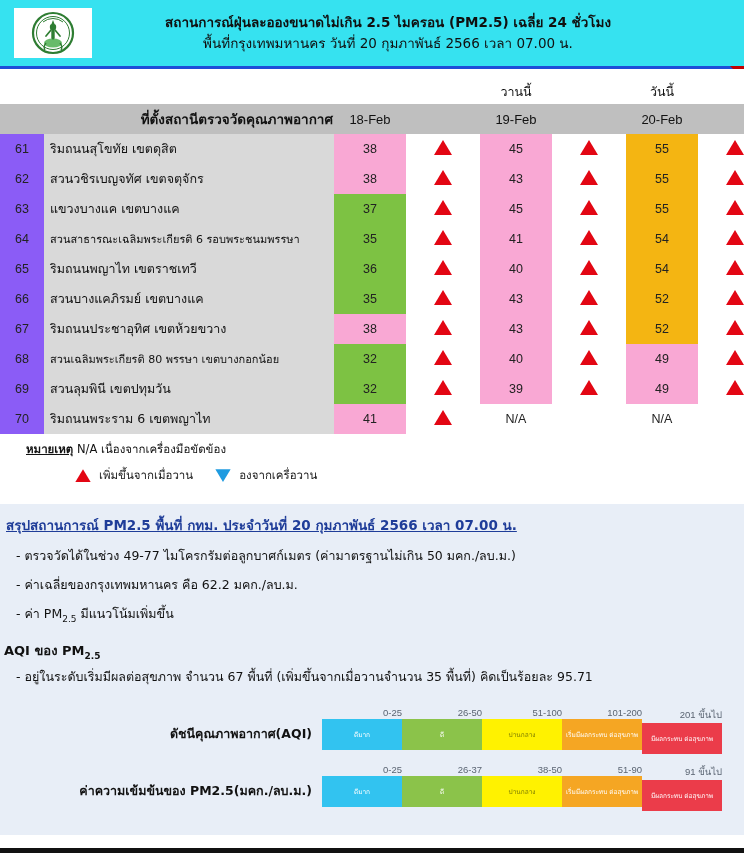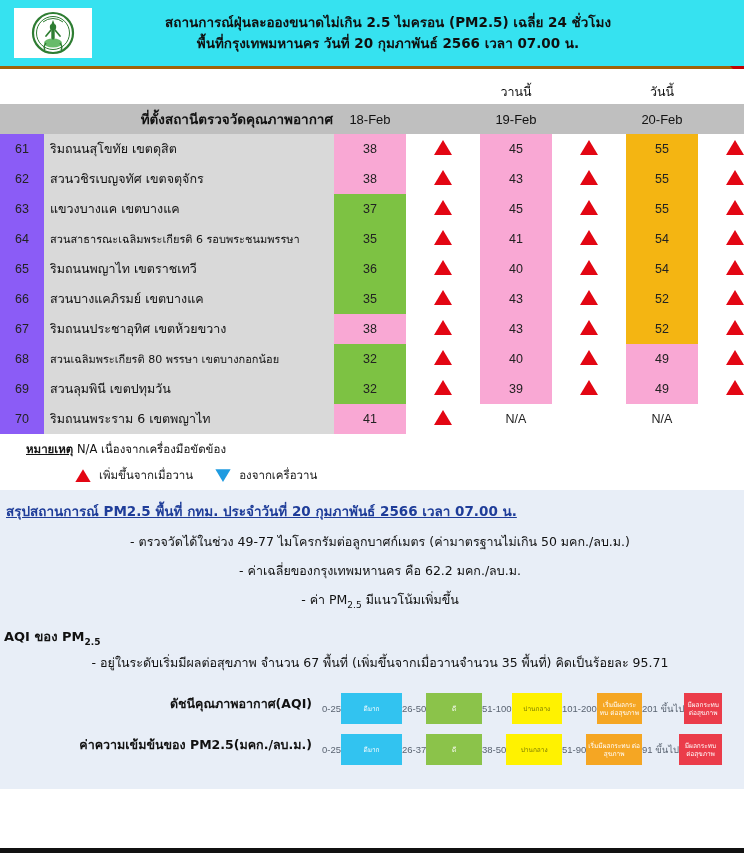--- a/index.html
+++ b/index.html
@@ -16,21 +16,21 @@
     color: #1a1a1a;
   }
 
   
   .header {
     background: #36E2F0;
     height: 66px;
     position: relative;
     display: flex;
     align-items: center;
-    border-bottom: 3px solid #a16207;
+    border-bottom: 3px solid #1d4ed8;
   }
   .logo-box {
     width: 78px;
     height: 50px;
     margin-left: 14px;
     background: #ffffff;
     display: flex;
     align-items: center;
     justify-content: center;
     flex: 0 0 auto;
@@ -43,21 +43,21 @@
   }
   .header-line1 {
     font-size: 13.5px;
     font-weight: 600;
     color: #101010;
     line-height: 1.55;
     white-space: nowrap;
   }
   .header-line2 {
     font-size: 13.5px;
-    font-weight: 700;
+    font-weight: 400;
     color: #101010;
     line-height: 1.55;
     white-space: nowrap;
   }
   .corner-flag {
     position: absolute;
     right: 0;
     top: 66px;
     width: 0; height: 0;
     border-top: 14px solid #C00000;
@@ -157,21 +157,21 @@
   .notes {
     padding: 6px 0 2px 26px;
     font-size: 11.5px;
     color: #111;
   }
   .note-label {
     text-decoration: underline;
     font-weight: 600;
   }
   .legend-line {
-    padding: 6px 0 6px 74px;
+    padding: 6px 0 20px 74px;
     font-size: 11.5px;
     display: flex;
     align-items: center;
     gap: 7px;
   }
   .legend-line .tri-up, .legend-line .tri-down { transform: scale(0.85); }
   .legend-txt { margin-right: 14px; }
 
   
   .summary {
@@ -183,21 +183,20 @@
     font-weight: 600;
     color: #1F3D99;
     text-decoration: underline;
     padding: 4px 0 6px 6px;
   }
   .summary-item {
     font-size: 12.5px;
     color: #111;
     padding: 5px 0 5px 16px;
     line-height: 1.5;
-    text-align: center;
   }
   .sub { font-size: 9px; vertical-align: sub; }
   .summary-subhead {
     font-size: 13px;
     font-weight: 700;
     color: #111;
     padding: 9px 0 2px 4px;
   }
 
   
@@ -219,22 +218,22 @@
     color: #111;
     padding-bottom: 10px;
   }
   .scale-bar {
     display: flex;
     width: 400px;
   }
   .scale-cell {
     width: 80px;
     display: flex;
-    flex-direction: row;
-    align-items: center;
+    flex-direction: column;
+    align-items: flex-end;
   }
   .scale-range {
     font-size: 9.5px;
     font-family: "Liberation Sans", sans-serif;
     color: #5A6472;
     margin-bottom: 1px;
     white-space: nowrap;
   }
   .scale-swatch {
     width: 80px;

